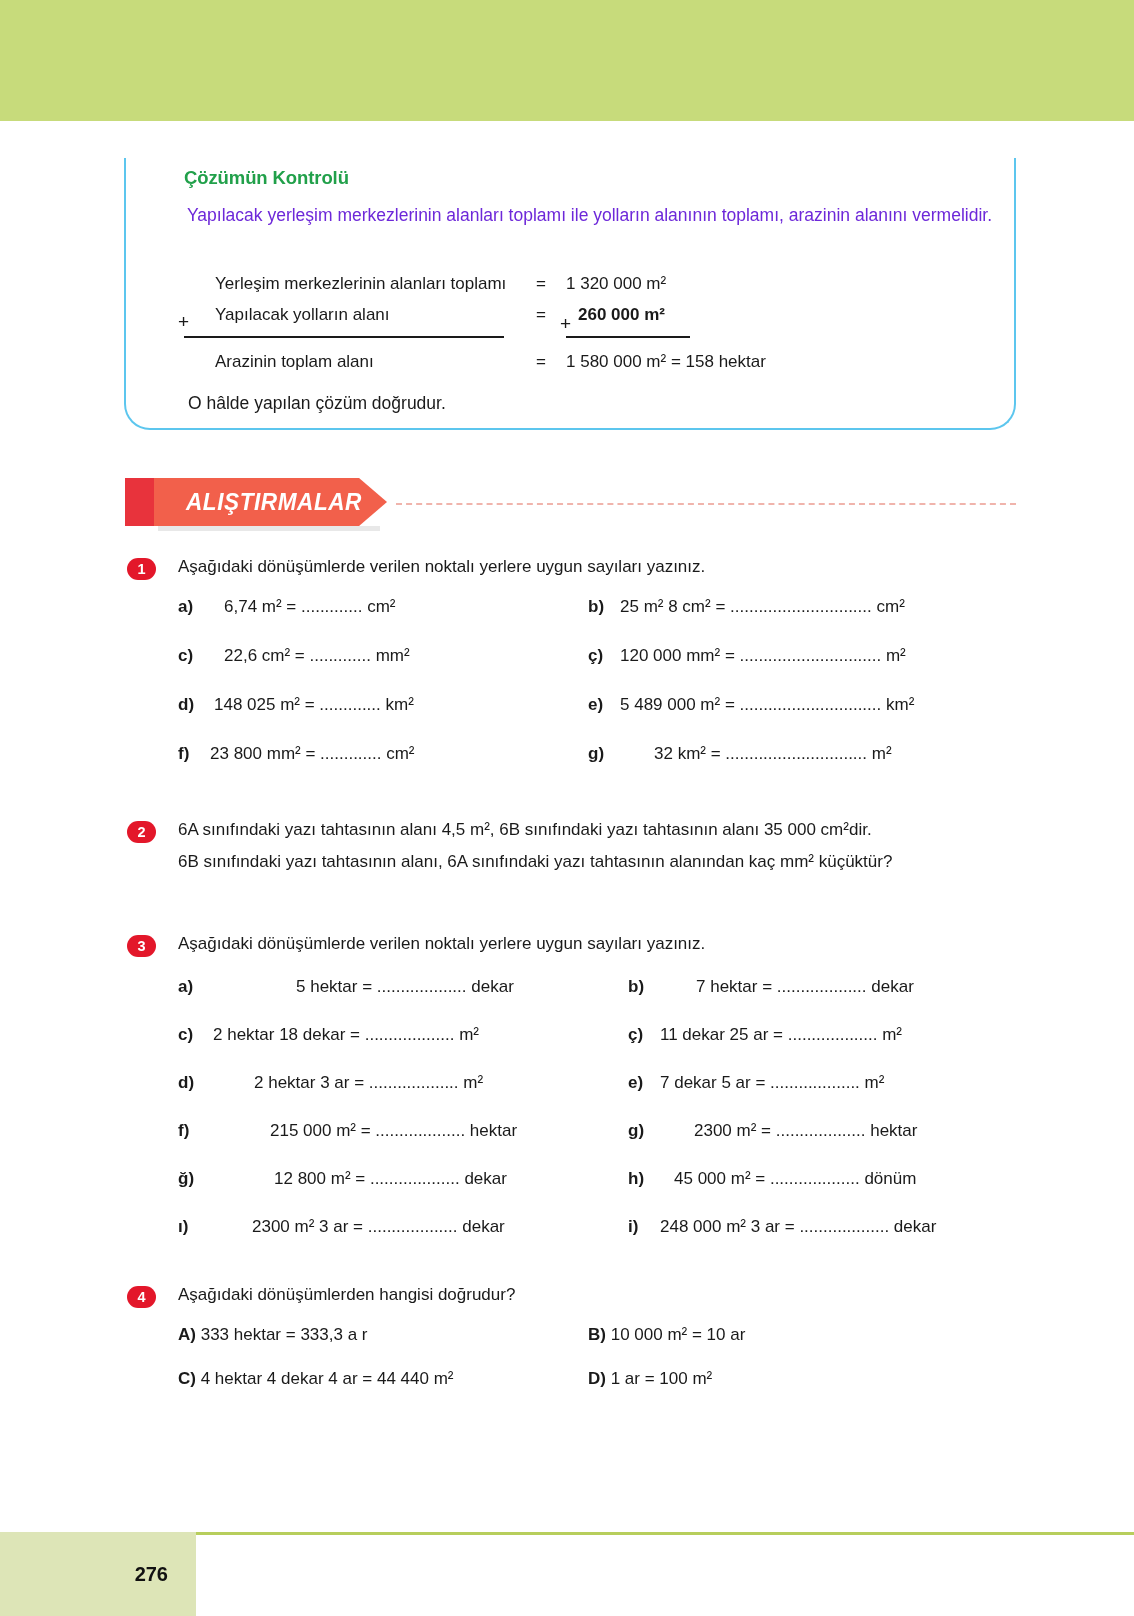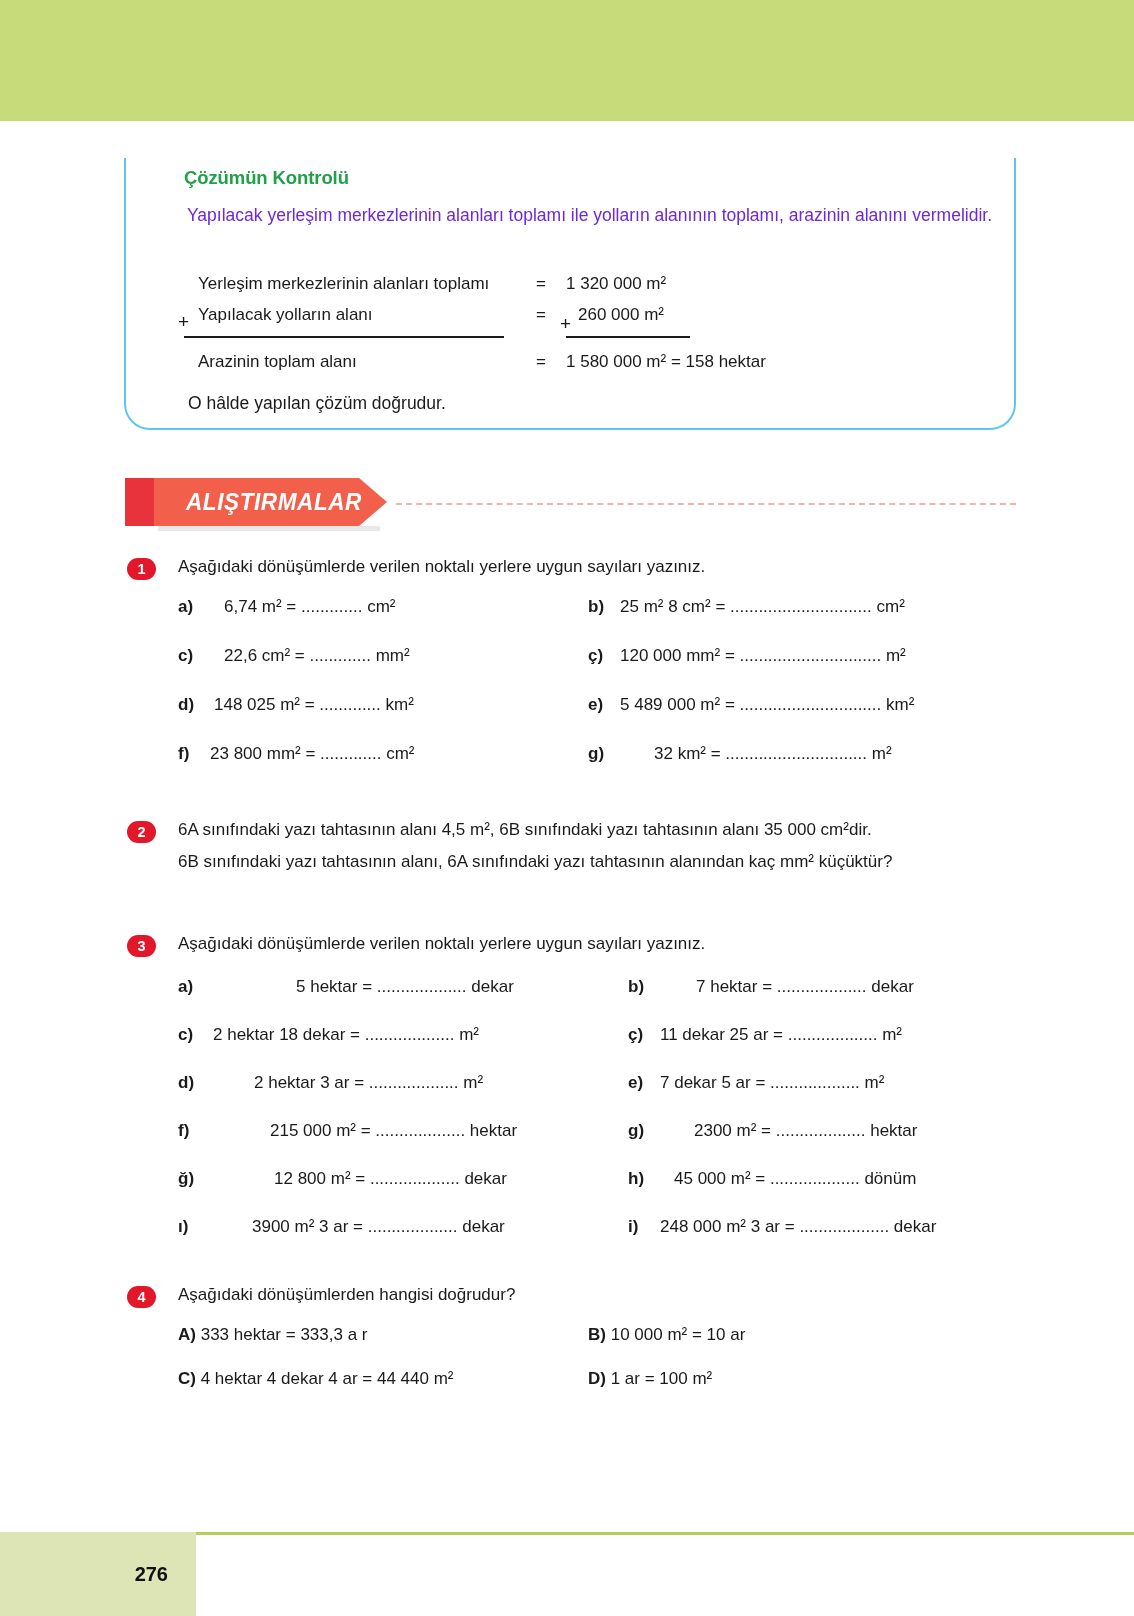--- a/index.html
+++ b/index.html
@@ -67,24 +67,24 @@
     left: 178px;
     top: 268px;
     width: 700px;
     font-size: 17px;
   }
   .calc-row {
     position: relative;
     height: 31px;
     line-height: 31px;
   }
-  .calc-label { position: absolute; left: 20px; white-space: nowrap; text-align: center; }
+  .calc-label { position: absolute; left: 37px; white-space: nowrap; text-align: center; }
   .calc-eq    { position: absolute; left: 358px; }
   .calc-val   { position: absolute; left: 388px; white-space: nowrap; text-align: center; }
-  .calc-val.indent { left: 400px; }
+  .calc-val.indent { left: 400px; font-weight: bold; }
 
   .plus-left {
     position: absolute;
     left: 0px;
     top: 44px;
     font-size: 19px;
     line-height: 19px;
   }
   .plus-right {
     position: absolute;
@@ -354,21 +354,21 @@
 </div>
 
 <div class="citem" style="left:178px; top:1169px">
   <span class="lbl" style="width:96px">ğ)</span><span>12 800 m²  = ................... dekar</span>
 </div>
 <div class="citem" style="left:628px; top:1169px">
   <span class="lbl" style="width:46px">h)</span><span>45 000 m²      = ................... dönüm</span>
 </div>
 
 <div class="citem" style="left:178px; top:1217px">
-  <span class="lbl" style="width:74px">ı)</span><span>3900 m² 3 ar  = ................... dekar</span>
+  <span class="lbl" style="width:74px">ı)</span><span>2300 m² 3 ar  = ................... dekar</span>
 </div>
 <div class="citem" style="left:628px; top:1217px">
   <span class="lbl" style="width:32px">i)</span><span>248 000 m² 3 ar = ................... dekar</span>
 </div>
 
 <div class="qnum" style="top:1286px">4</div>
 <div class="qtext" style="top:1280px">Aşağıdaki dönüşümlerden hangisi doğrudur?</div>
 
 <div class="mc" style="left:178px; top:1325px">
   <b>A)</b>

